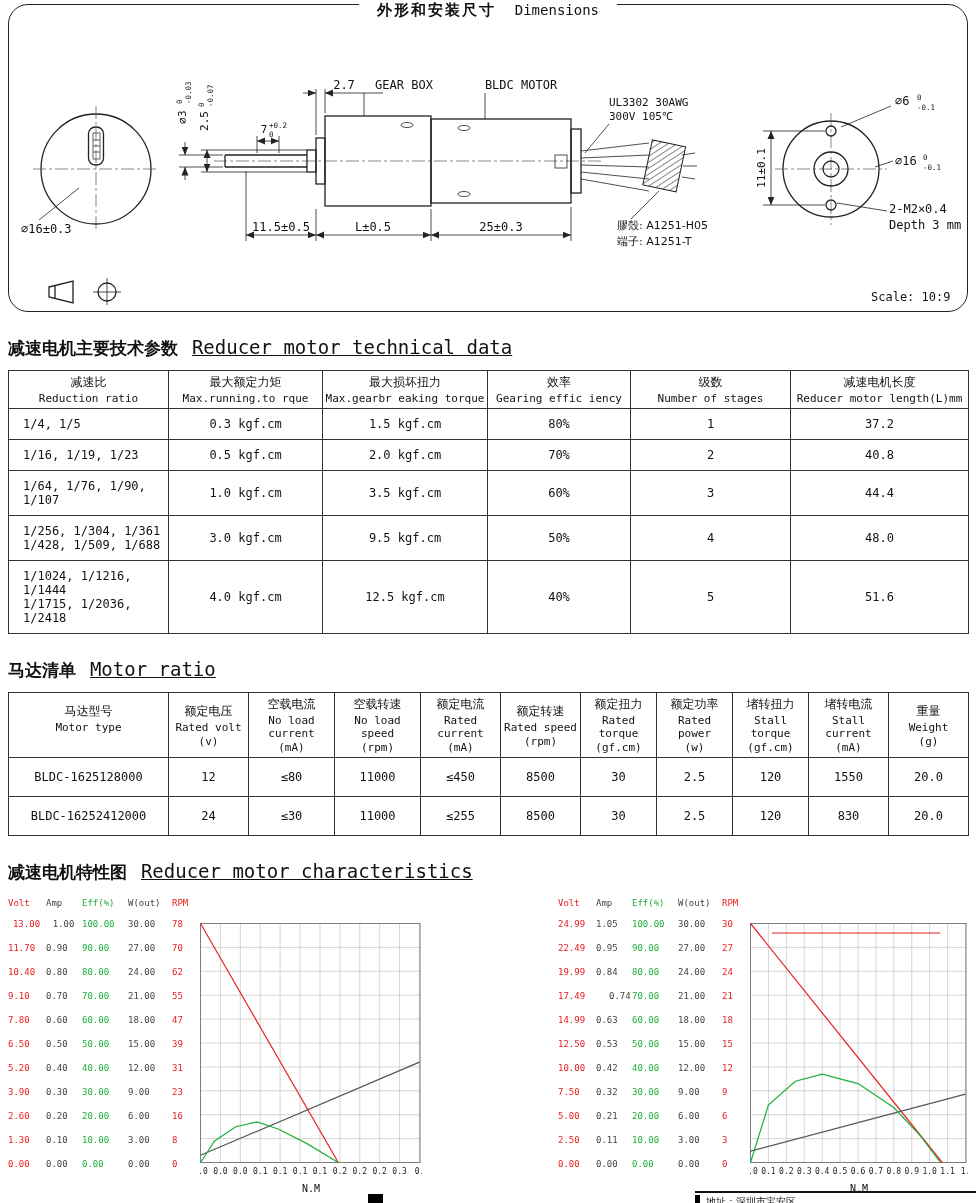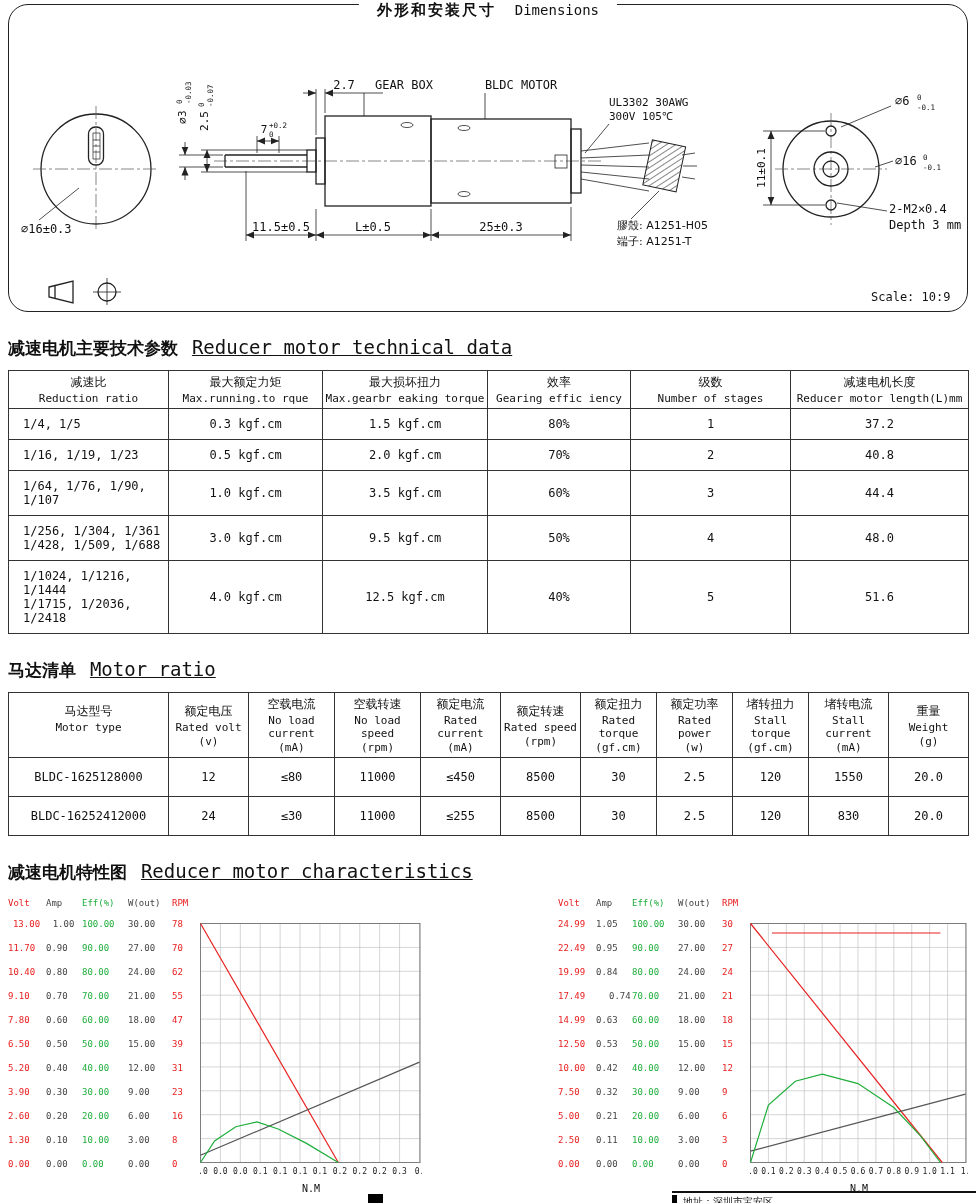--- a/index.html
+++ b/index.html
@@ -45,21 +45,21 @@
   .plot-wrap { margin-top:29px; }
   .plot-wrap svg { display:block; }
   .cgrid { stroke:#b9b9b9; stroke-width:0.6; }
   .cframe { fill:none; stroke:#7d7d7d; stroke-width:1; }
   .ctick { font-size:8px; fill:#222; }
   .nm { text-align:center; font:10px "DejaVu Sans Mono",monospace; margin-top:2px; }
 
   
   .notes { padding:10px 8px 0; }
   .footer-mark { position:absolute; left:368px; top:1194px; width:15px; height:9px; background:#000; }
-  .addr-box { position:absolute; right:0; bottom:0; width:304px; height:12px; overflow:hidden; border-top:2px solid #111; padding-top:2px; display:flex; align-items:flex-start;text-decoration:underline; }
+  .addr-box { position:absolute; right:0; bottom:0; width:281px; height:12px; overflow:hidden; border-top:2px solid #111; padding-top:2px; display:flex; align-items:flex-start;text-decoration:underline; }
   .addr-bar { display:inline-block; width:5px; height:12px; background:#000; margin-right:6px; }
   .addr-text { font-size:10px; white-space:nowrap; }
 </style>
 </head>
 <body>
 
 <div class="page">
 
   <section class="frame">
     <div class="frame-title">

